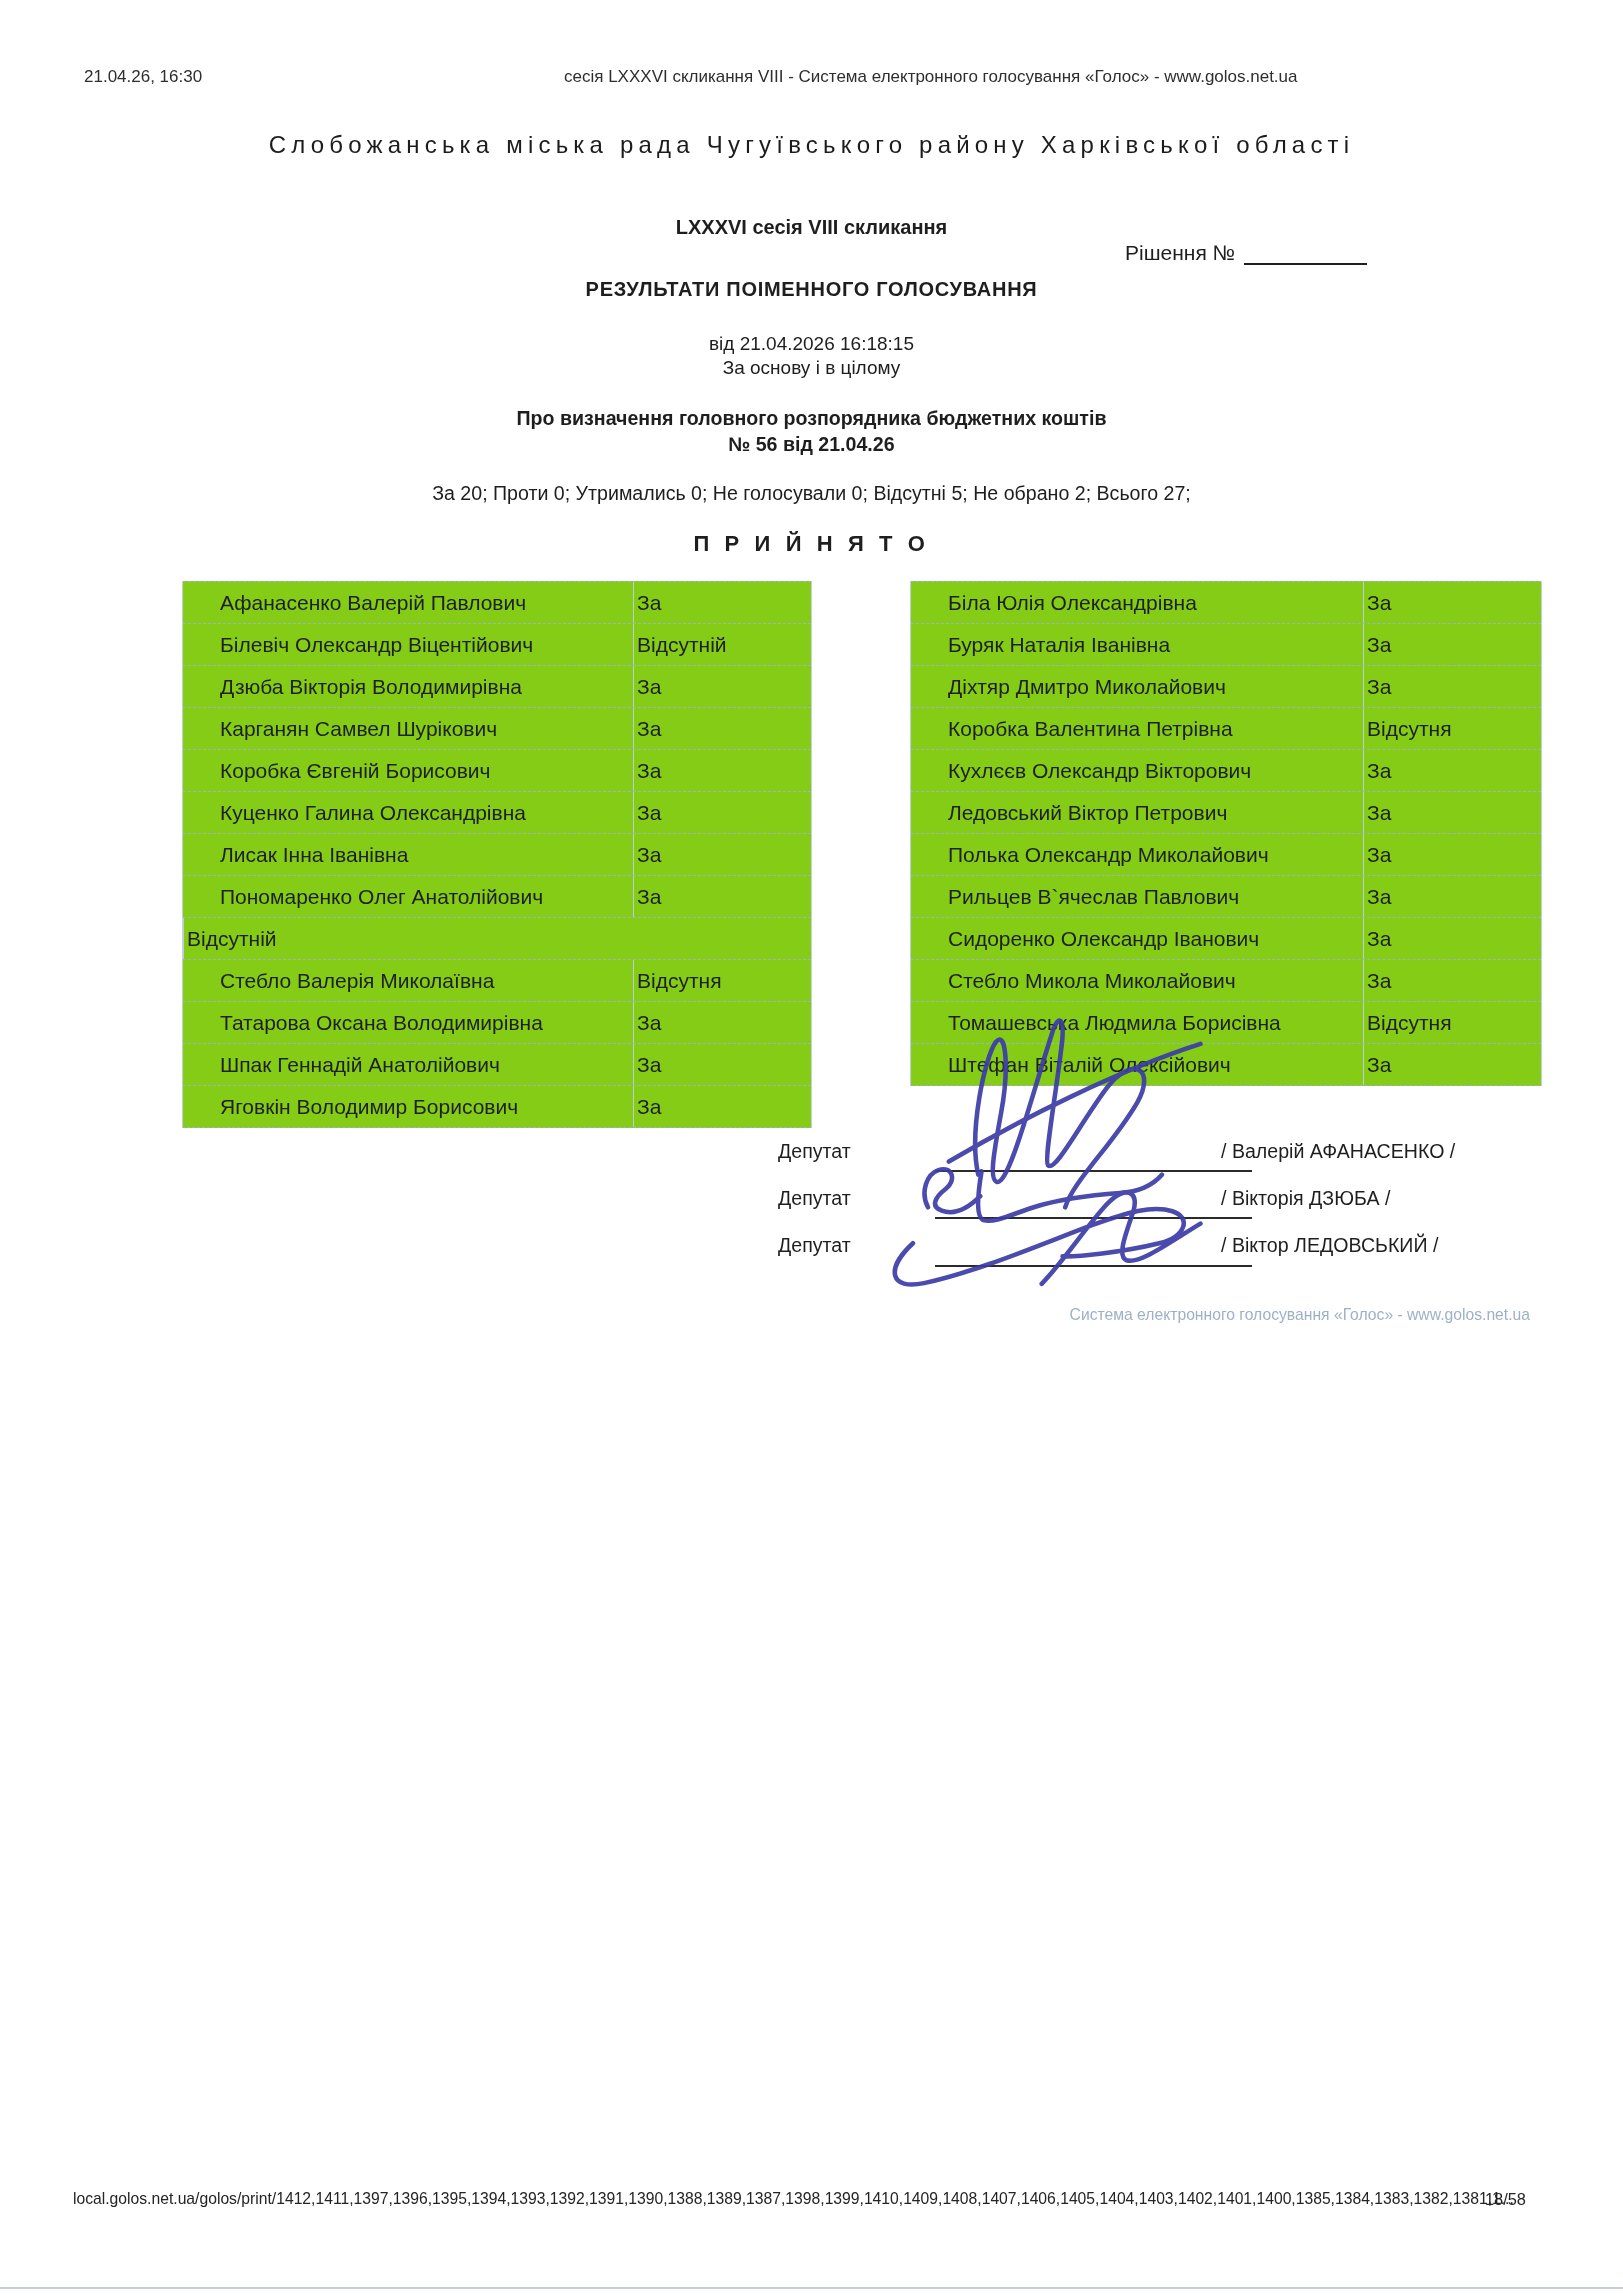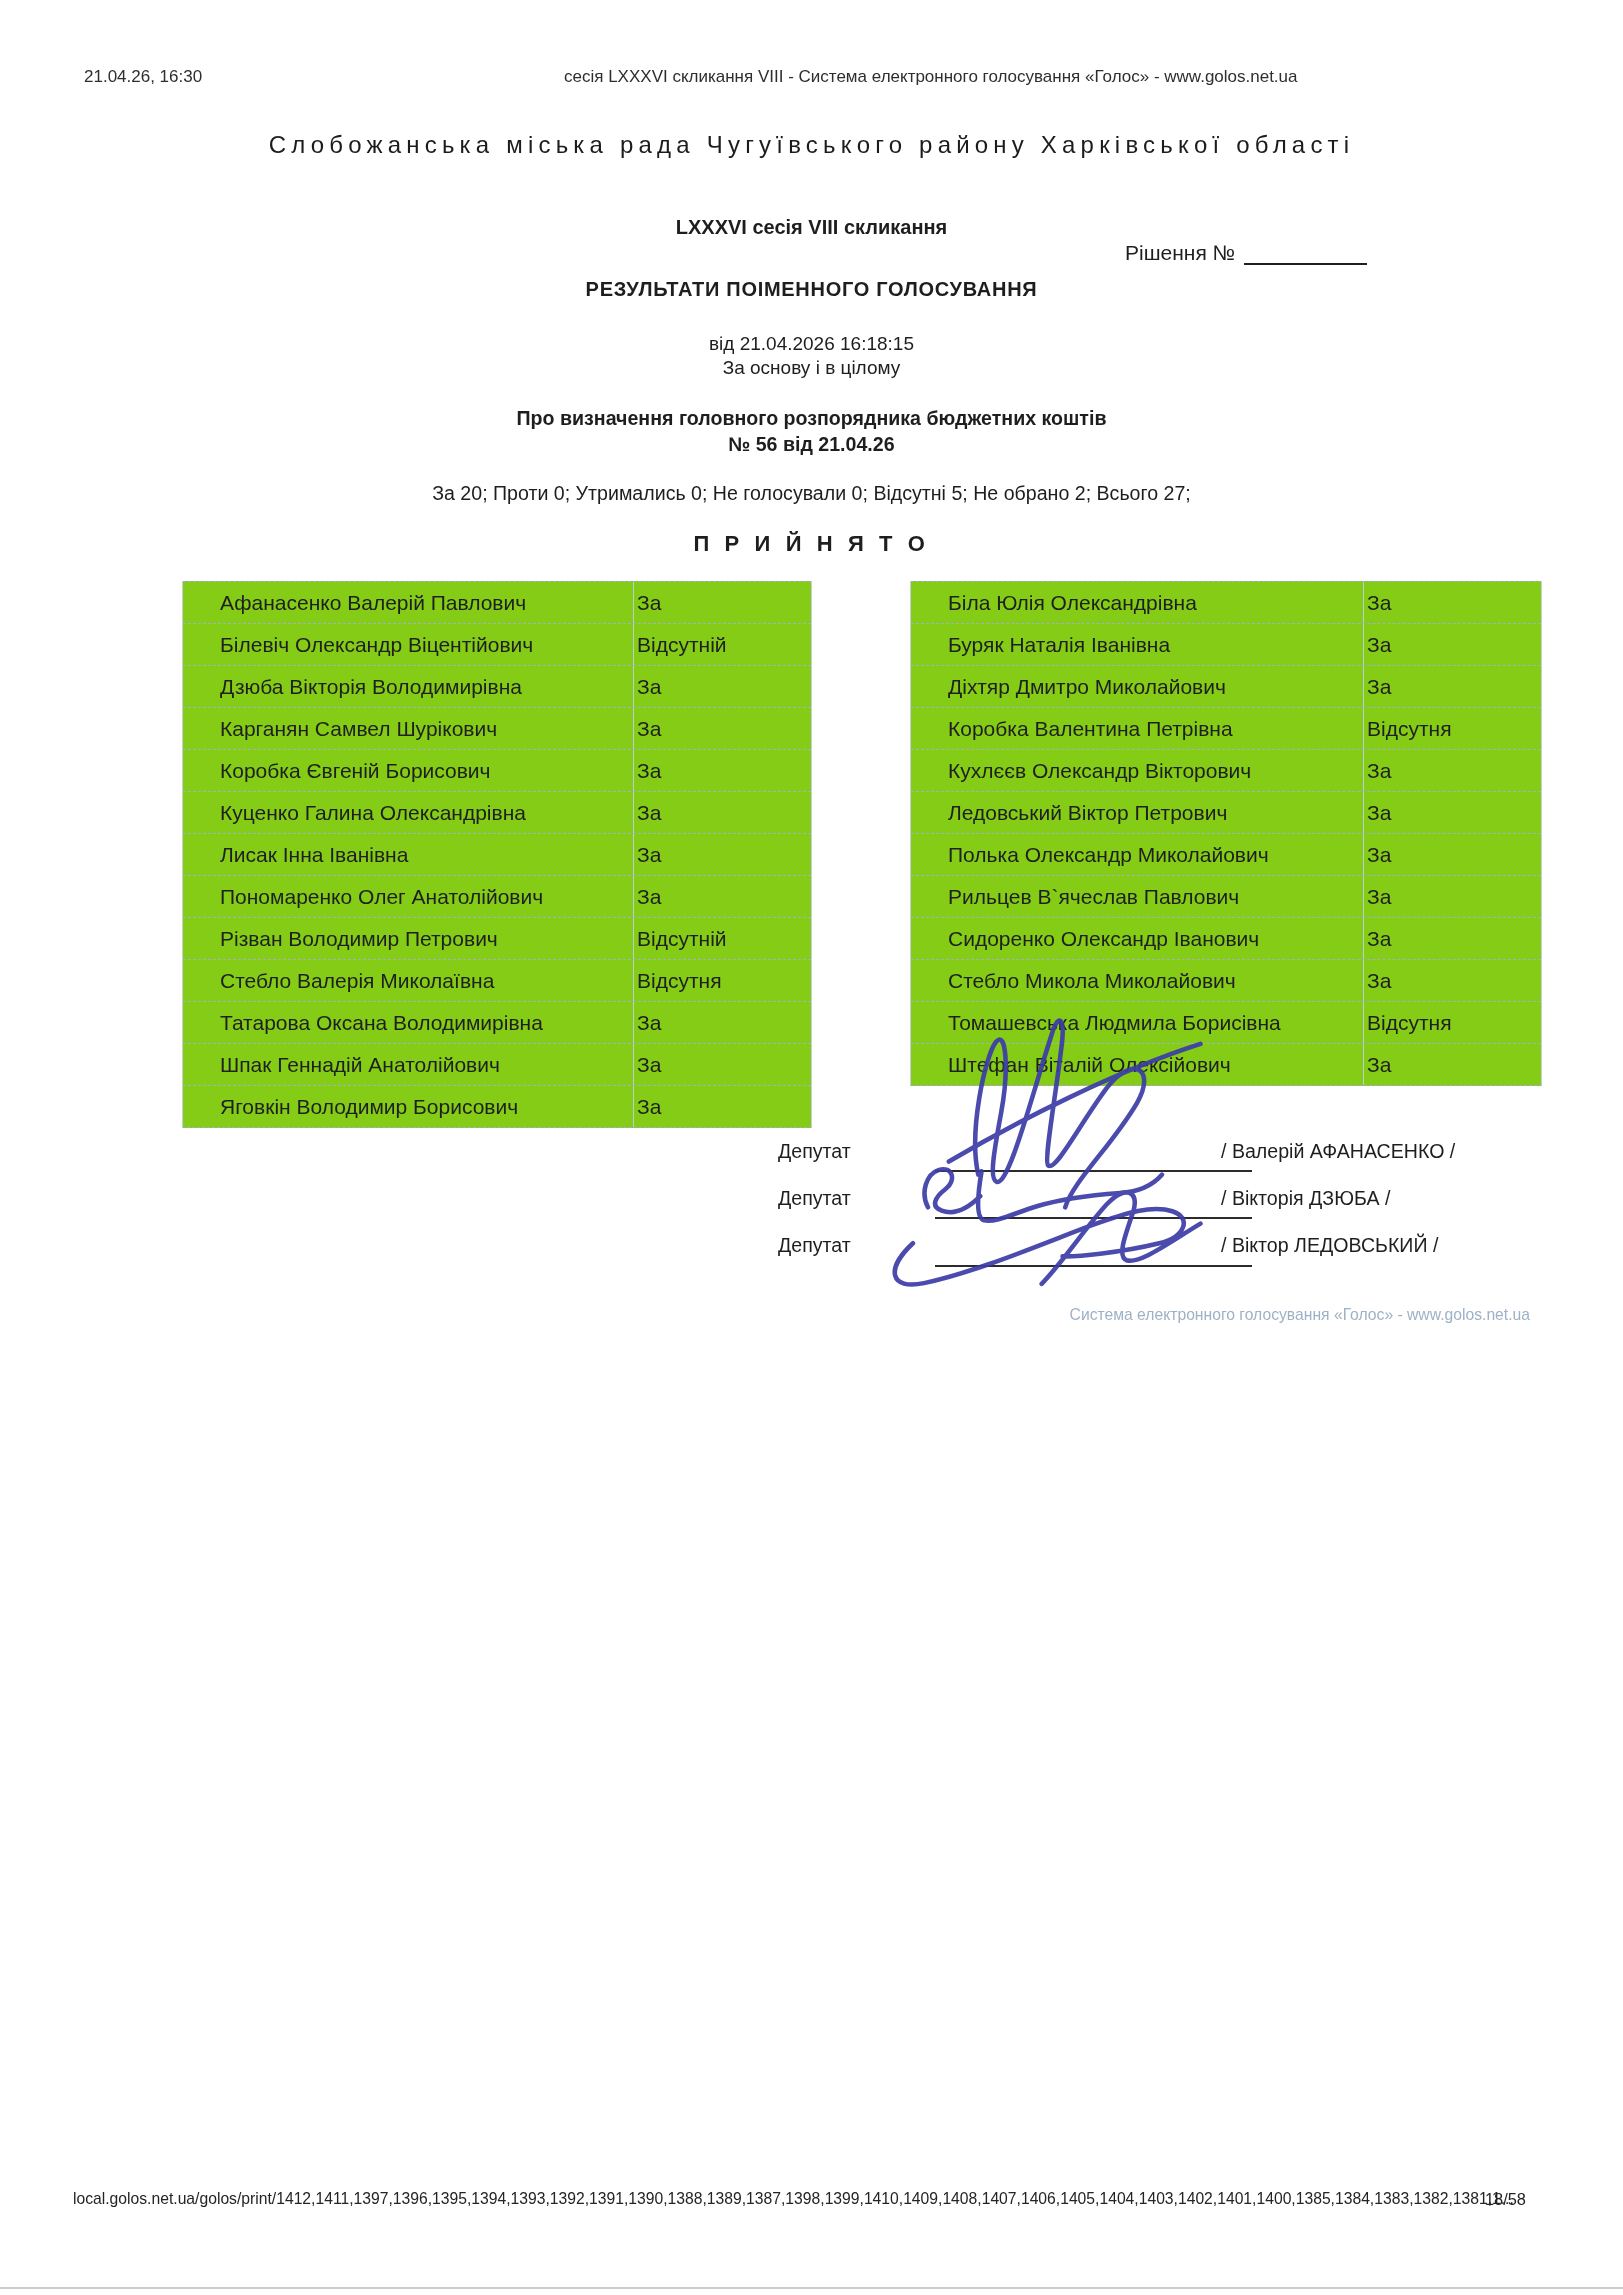--- a/index.html
+++ b/index.html
@@ -86,21 +86,20 @@
       </div>
       <div class="vrow">
         <div class="cell name">Лисак Інна Іванівна</div>
         <div class="cell vote">За</div>
       </div>
       <div class="vrow">
         <div class="cell name">Пономаренко Олег Анатолійович</div>
         <div class="cell vote">За</div>
       </div>
       <div class="vrow">
-        <div class="cell name">Різван Володимир Петрович</div>
         <div class="cell vote">Відсутній</div>
       </div>
       <div class="vrow">
         <div class="cell name">Стебло Валерія Миколаївна</div>
         <div class="cell vote">Відсутня</div>
       </div>
       <div class="vrow">
         <div class="cell name">Татарова Оксана Володимирівна</div>
         <div class="cell vote">За</div>
       </div>

